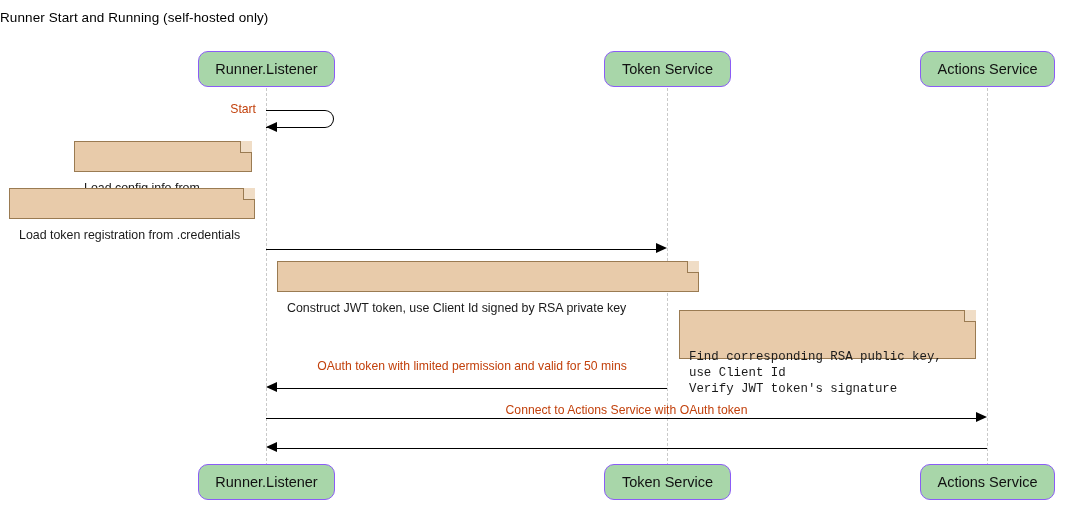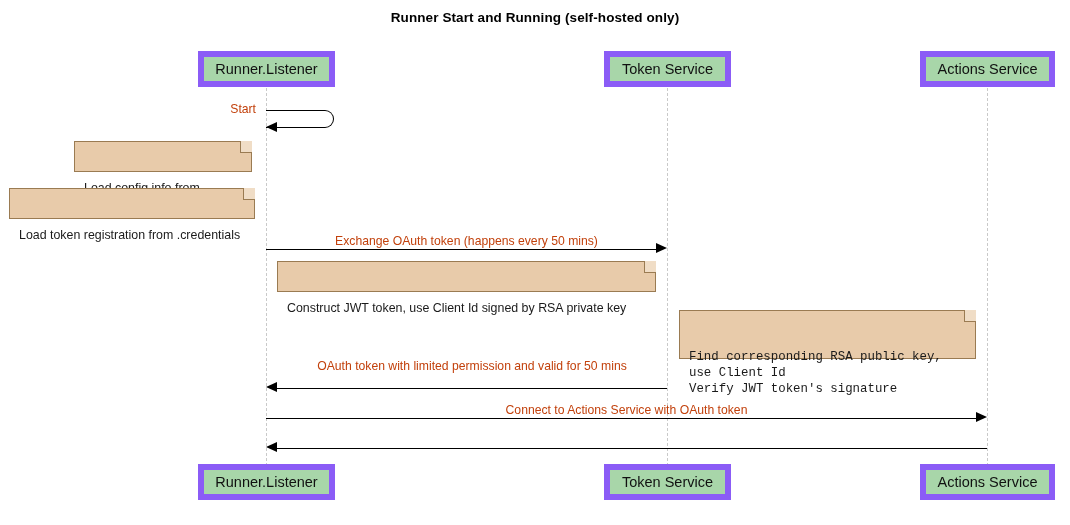--- a/index.html
+++ b/index.html
@@ -18,43 +18,42 @@
     background: #ffffff;
     overflow: hidden;
   }
 
   
   .diagram-title {
     position: absolute;
     left: 0;
     top: 10px;
     width: 1070px;
-    text-align: center;
     font-size: 13.5px;
-    font-weight: bold;
+    font-weight: normal;
     letter-spacing: 0.1px;
     color: #000;
   }
 
   
   .lifeline {
     position: absolute;
     top: 88px;
     width: 0;
     height: 378px;
     border-left: 1px dashed #c9c9c9;
   }
 
   
   .participant {
     position: absolute;
     height: 36px;
-    border-radius: 0;
+    border-radius: 10px;
     background: #a8d6a9;
-    border: 6px solid #8b5cf6;
+    border: 1px solid #8b5cf6;
     display: flex;
     align-items: center;
     justify-content: center;
     box-sizing: border-box;
   }
   .participant-label {
     font-size: 14.5px;
     color: #111;
     white-space: nowrap;
   }
@@ -154,25 +153,24 @@
   <div class="note" style="left:74px; top:141px; width:178px; height:31px;">
     <span class="fold"></span>
     <span>Load config info from .runner</span>
   </div>
 
   <div class="note" style="left:9px; top:188px; width:246px; height:31px;">
     <span class="fold"></span>
     <span>Load token registration from .credentials</span>
   </div>
 
-  <div class="msg-label" style="left:266px; top:234px; width:401px;">Exchange OAuth token (happens every 50 mins)</div>
   <div class="msg-line" style="left:266px; top:249px; width:390px;"></div>
   <div class="arrow-right" style="left:656px; top:243px;"></div>
 
-  <div class="note" style="left:277px; top:261px; width:379px; height:31px;">
+  <div class="note" style="left:277px; top:261px; width:422px; height:31px;">
     <span class="fold"></span>
     <span>Construct JWT token, use Client Id signed by RSA private key</span>
   </div>
 
   <div class="note" style="left:679px; top:310px; width:297px; height:49px;font-family:Liberation Mono, monospace;">
     <span class="fold"></span>
     <span>Find corresponding RSA public key, use Client Id
 Verify JWT token's signature</span>
   </div>
 

